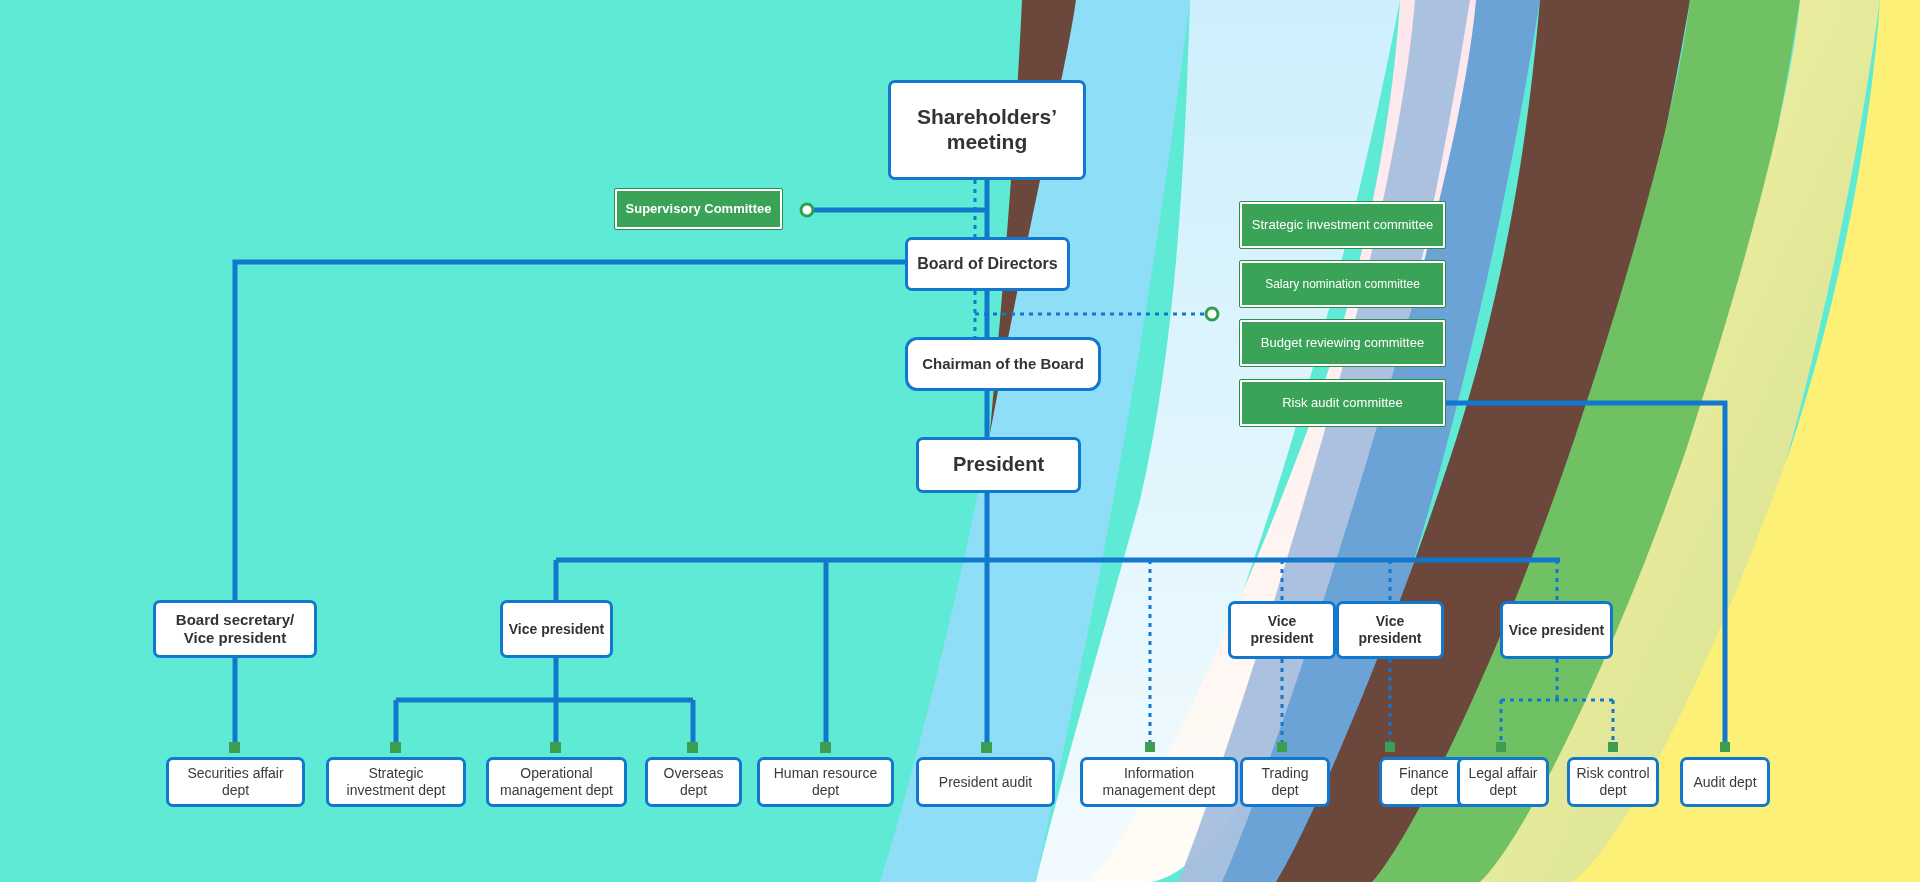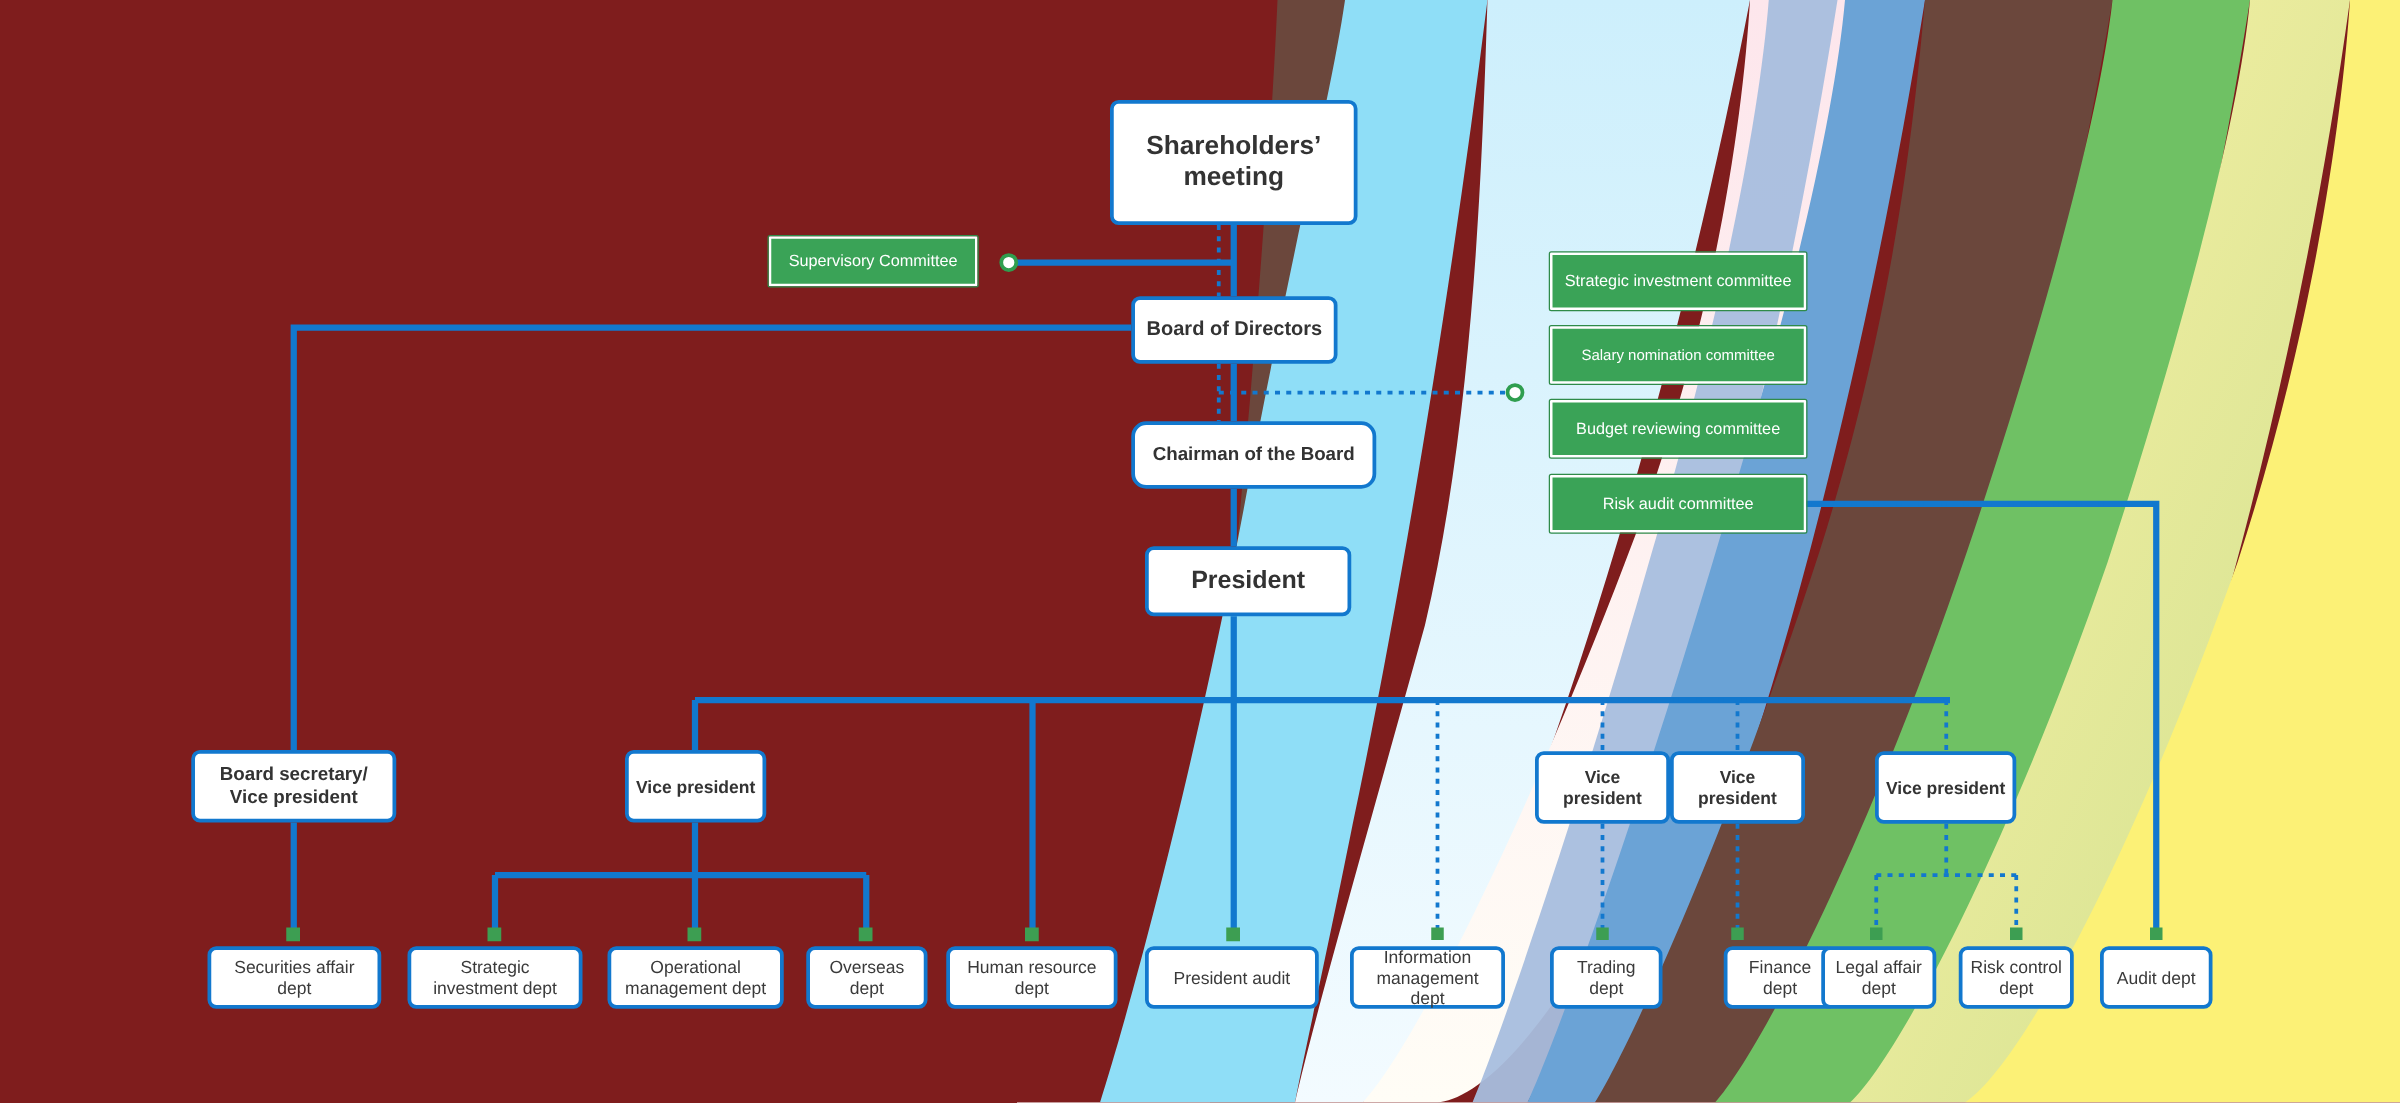--- a/index.html
+++ b/index.html
@@ -11,21 +11,21 @@
   body {
     font-family: "Liberation Sans", "DejaVu Sans", sans-serif;
     width: 1920px;
     height: 882px;
     overflow: hidden;
   }
   #stage {
     position: relative;
     width: 1920px;
     height: 882px;
-    background: #7f1d1d;
+    background: #5eead4;
     overflow: hidden;
   }
   #bg-art {
     position: absolute;
     left: 0; top: 0;
     width: 1920px;
     height: 882px;
     z-index: 0;
     pointer-events: none;
   }
@@ -65,21 +65,21 @@
     color: #3a3a3a;
   }
   .node.green {
     background: #3aa357;
     border: 2px solid #ffffff;
     outline: 1px solid #2f8b49;
     color: #ffffff;
     border-radius: 1px;
     font-weight: normal;
   }
-  .node.green.bold { font-weight: normal; }
+  .node.green.bold { font-weight: bold; }
   .node .label { display: block; padding: 0 5px; }
 </style>
 </head>
 <body>
 
 <div id="stage">
 
   <svg id="bg-art" viewBox="0 0 1920 882" preserveAspectRatio="none">
     <defs>
       <linearGradient id="gCyan" x1="0" y1="0" x2="1" y2="1">
@@ -243,21 +243,21 @@
       </div>
       <div class="node blue plain" style="left: 645px; top: 757px; width: 97px; height: 50px; font-size: 14px;">
         <span class="label">Overseas dept</span>
       </div>
       <div class="node blue plain" style="left: 757px; top: 757px; width: 137px; height: 50px; font-size: 14px;">
         <span class="label">Human resource dept</span>
       </div>
       <div class="node blue plain" style="left: 916px; top: 757px; width: 139px; height: 50px; font-size: 14px;">
         <span class="label">President audit</span>
       </div>
-      <div class="node blue plain" style="left: 1080px; top: 757px; width: 124px; height: 50px; font-size: 14px;">
+      <div class="node blue plain" style="left: 1080px; top: 757px; width: 158px; height: 50px; font-size: 14px;">
         <span class="label">Information management dept</span>
       </div>
       <div class="node blue plain" style="left: 1240px; top: 757px; width: 90px; height: 50px; font-size: 14px;">
         <span class="label">Trading dept</span>
       </div>
       <div class="node blue plain" style="left: 1350px; top: 757px; width: 90px; height: 50px; font-size: 14px; margin-left: 29px;">
         <span class="label">Finance dept</span>
       </div>
       <div class="node blue plain" style="left: 1457px; top: 757px; width: 92px; height: 50px; font-size: 14px;">
         <span class="label">Legal affair dept</span>

